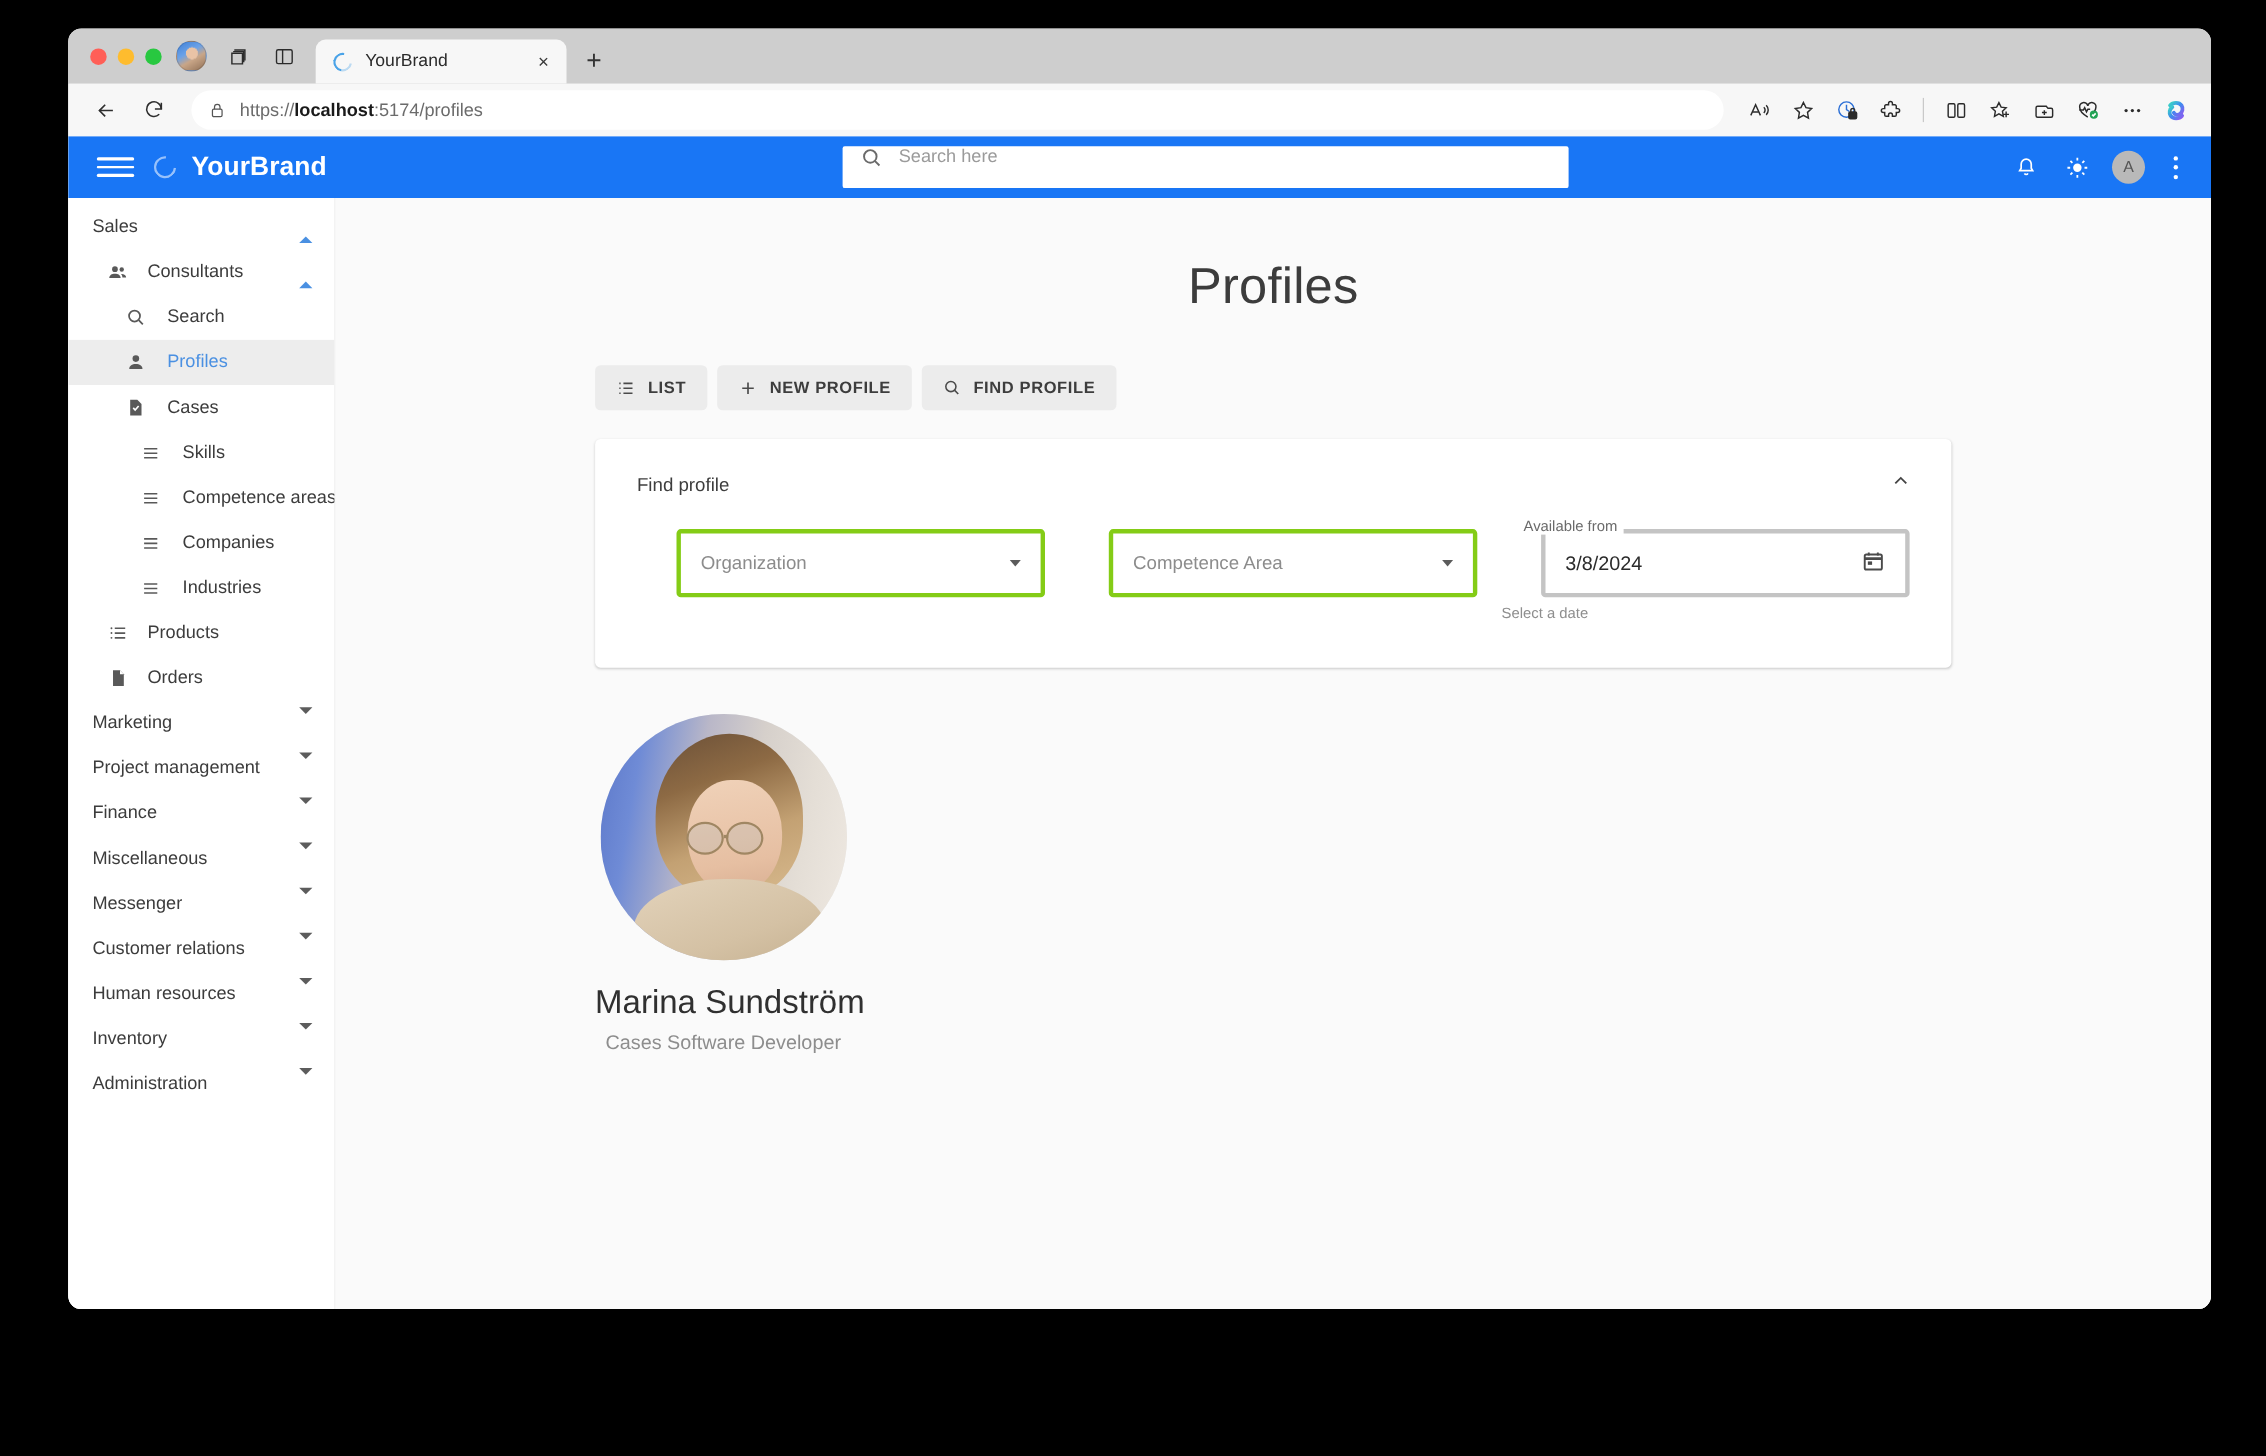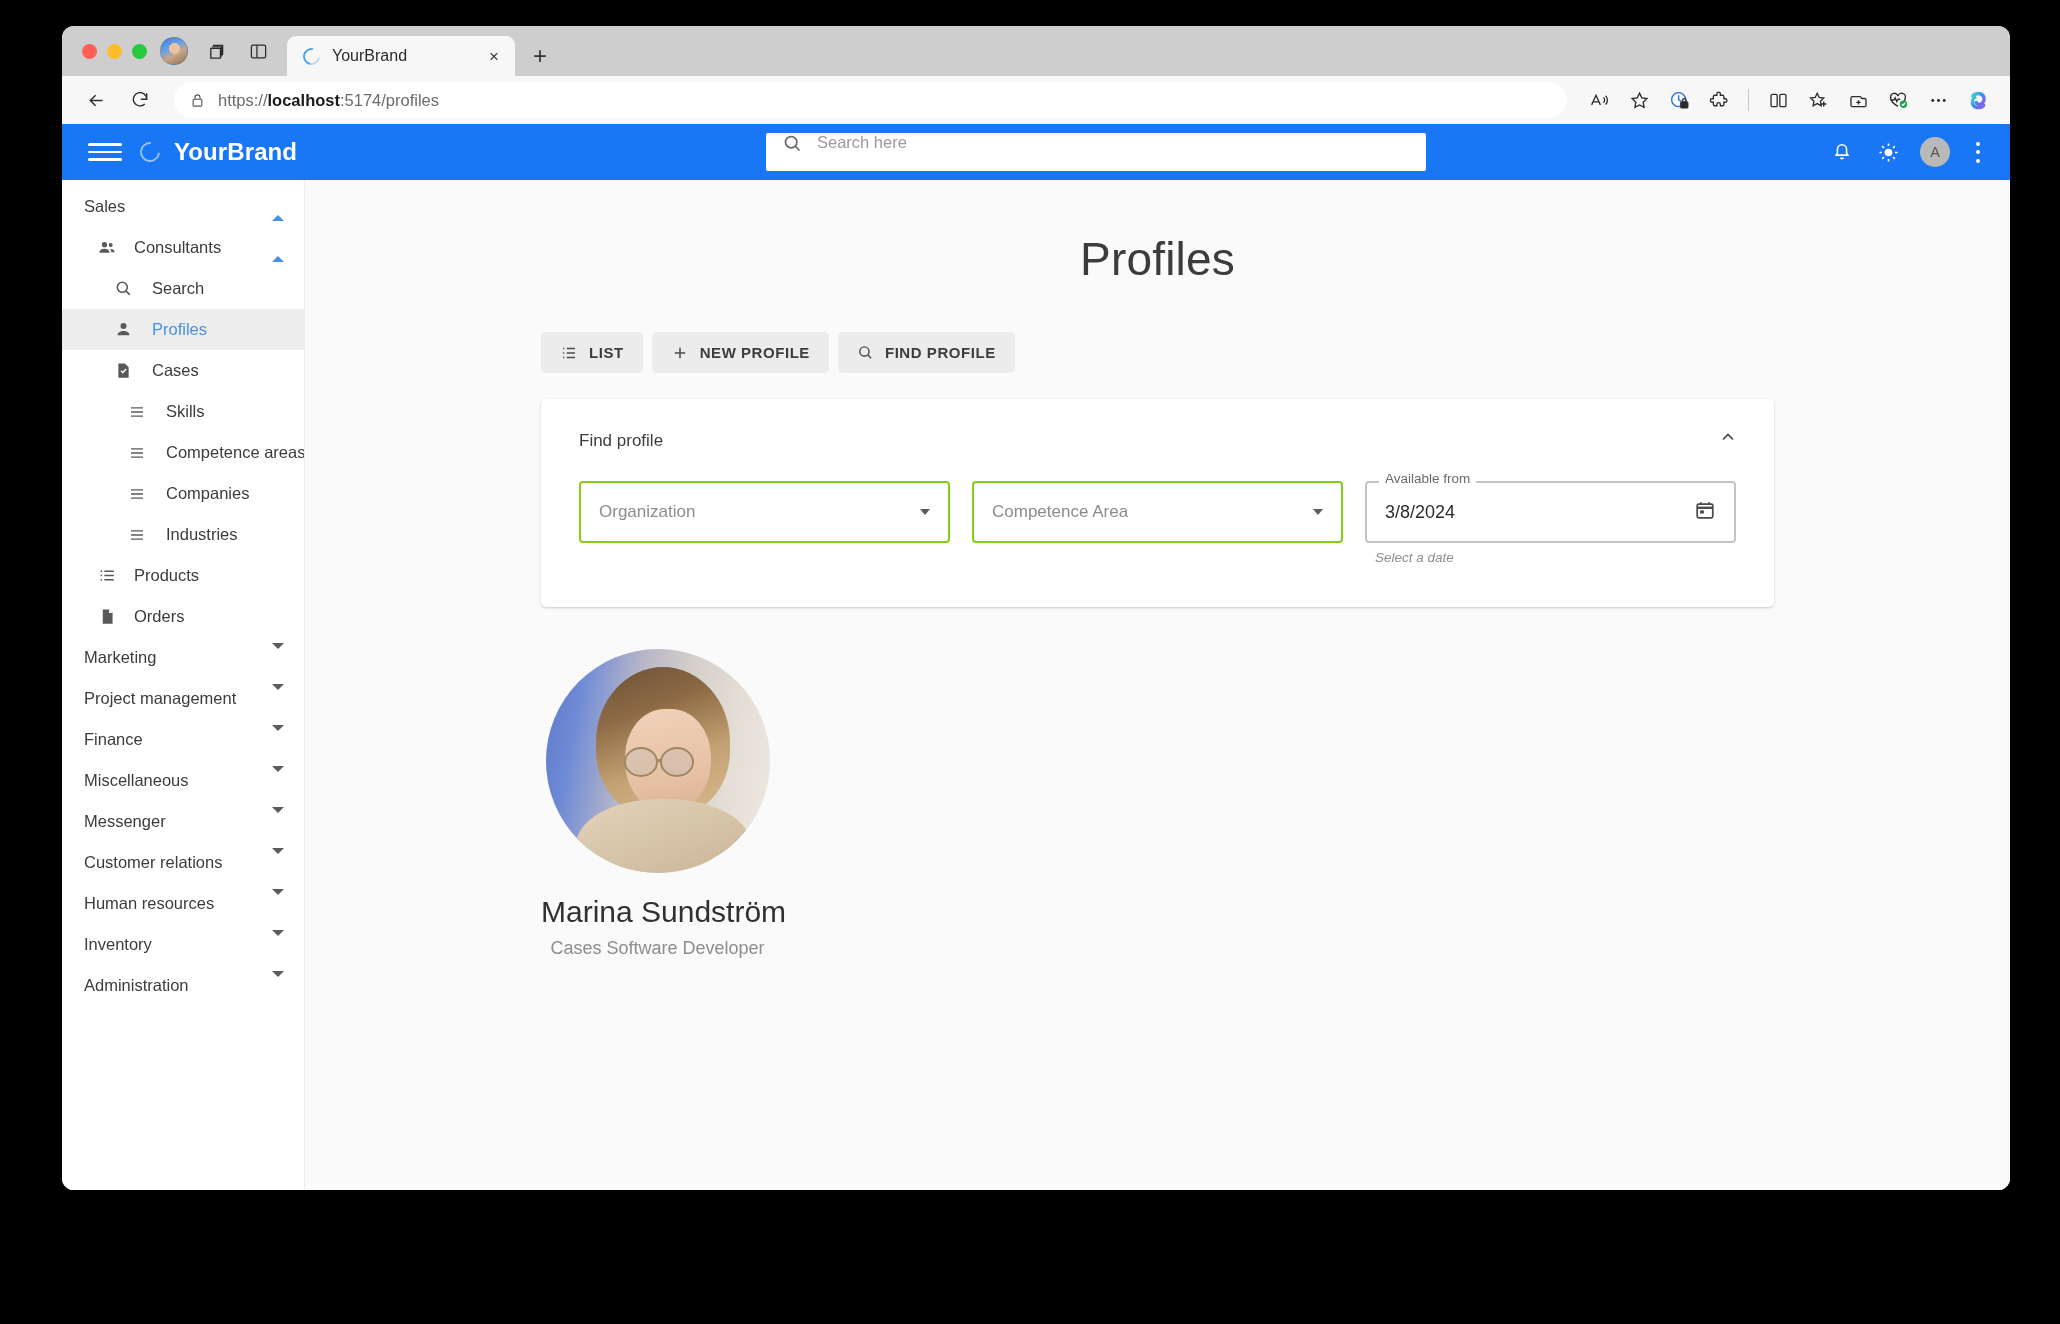--- a/index.html
+++ b/index.html
@@ -279,25 +279,26 @@
     display: flex;
     gap: 22px;
     margin-top: 30px;
   }
   .field {
     position: relative;
     flex: 1;
   }
   .field-box {
     height: 62px;
-    border: 2px solid #84cc16;
+    border: 4px solid #84cc16;
     border-radius: 4px;
     display: flex; align-items: center;
     padding: 0 18px;
     background: #fff;
+    margin-left: 36px;
   }
   .field-placeholder {
     font-size: 17px;
     color: #8c8c8c;
     flex: 1;
   }
   .field-value {
     font-size: 18px;
     color: #2b2b2b;
     flex: 1;
@@ -315,24 +316,23 @@
     position: absolute;
     left: 14px; top: -9px;
     background: #fff;
     padding: 0 6px;
     font-size: 13.5px;
     color: #6a6a6a;
     line-height: 1;
   }
   .helper-text {
     margin-top: 7px;
-    margin-left: 10px;
+    margin-left: 0;
     font-size: 13.5px;
     color: #8e8e8e;
-    font-style: italic;
   }
 
   
   #profile-result {
     margin-top: 42px;
     width: 233px;
     text-align: center;
   }
   #profile-avatar-large {
     width: 224px; height: 224px;

